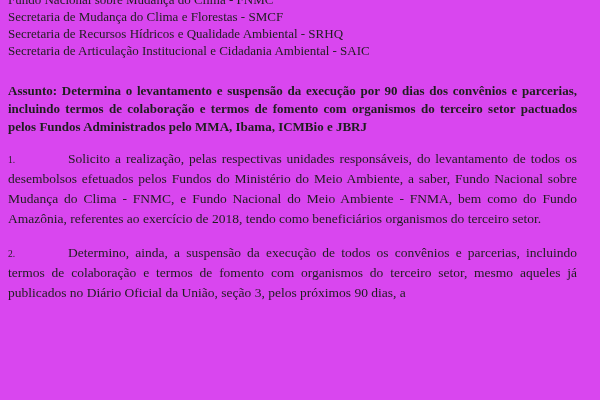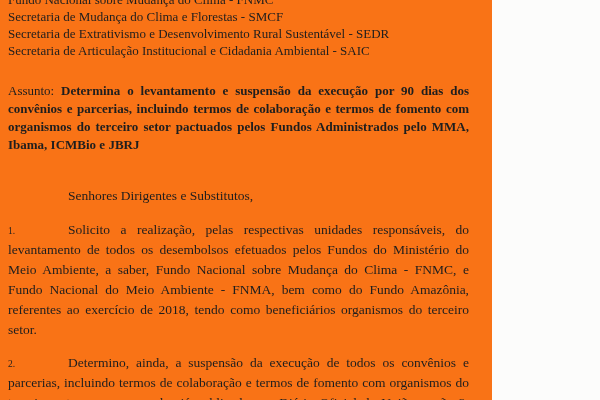--- a/index.html
+++ b/index.html
@@ -2,46 +2,46 @@
 <html><head>
 <meta charset="utf-8">
 <style>
   html, body {
     margin: 0;
     padding: 0;
     background: #fcfcfb;
   }
   .page {
     position: relative;
-    width: 492px;
+    width: 600px;
     height: 400px;
     box-sizing: border-box;
     padding: 0 23px 0 8px;
     overflow: hidden;
-    background: #f97316;
+    background: #d946ef;
     color: #1e1e1e;
     font-family: "Liberation Serif", "DejaVu Serif", serif;
   }
   .org-list {
     margin-top: -9px;
   }
   .org-line {
     display: block;
     font-size: 13px;
     line-height: 17px;
     white-space: nowrap;
   }
   .subject {
     margin-top: 23px;
     font-size: 13px;
     line-height: 18px;
     text-align: justify;
   }
   .subject .subject-label {
-    font-weight: normal;
+    font-weight: bold;
   }
   .subject .subject-text {
     font-weight: bold;
   }
   .salutation {
     margin-top: 31px;
     font-size: 13.5px;
     line-height: 21px;
     text-indent: 60px;
   }
@@ -64,25 +64,24 @@
   }
 </style>
 </head>
 <body>
 
 <div class="page">
 
   <div class="org-list">
     <span class="org-line">Fundo Nacional sobre Mudança do Clima - FNMC</span>
     <span class="org-line">Secretaria de Mudança do Clima e Florestas - SMCF</span>
-    <span class="org-line">Secretaria de Extrativismo e Desenvolvimento Rural Sustentável - SEDR</span>
+    <span class="org-line">Secretaria de Recursos Hídricos e Qualidade Ambiental - SRHQ</span>
     <span class="org-line">Secretaria de Articulação Institucional e Cidadania Ambiental - SAIC</span>
   </div>
 
   <p class="subject"><span class="subject-label">Assunto: </span><span class="subject-text">Determina o levantamento e suspensão da execução por 90 dias dos convênios e parcerias, incluindo termos de colaboração e termos de fomento com organismos do terceiro setor pactuados pelos Fundos Administrados pelo MMA, Ibama, ICMBio e JBRJ</span></p>
 
-  <p class="salutation">Senhores Dirigentes e Substitutos,</p>
 
   <p class="para para-1"><span class="para-num">1.</span><span>Solicito a realização, pelas respectivas unidades responsáveis, do levantamento de todos os desembolsos efetuados pelos Fundos do Ministério do Meio Ambiente, a saber, Fundo Nacional sobre Mudança do Clima - FNMC, e Fundo Nacional do Meio Ambiente - FNMA, bem como do Fundo Amazônia, referentes ao exercício de 2018, tendo como beneficiários organismos do terceiro setor.</span></p>
 
   <p class="para para-2"><span class="para-num">2.</span><span>Determino, ainda, a suspensão da execução de todos os convênios e parcerias, incluindo termos de colaboração e termos de fomento com organismos do terceiro setor, mesmo aqueles já publicados no Diário Oficial da União, seção 3, pelos próximos 90 dias, a</span></p>
 
 </div>
 
 </body></html>

